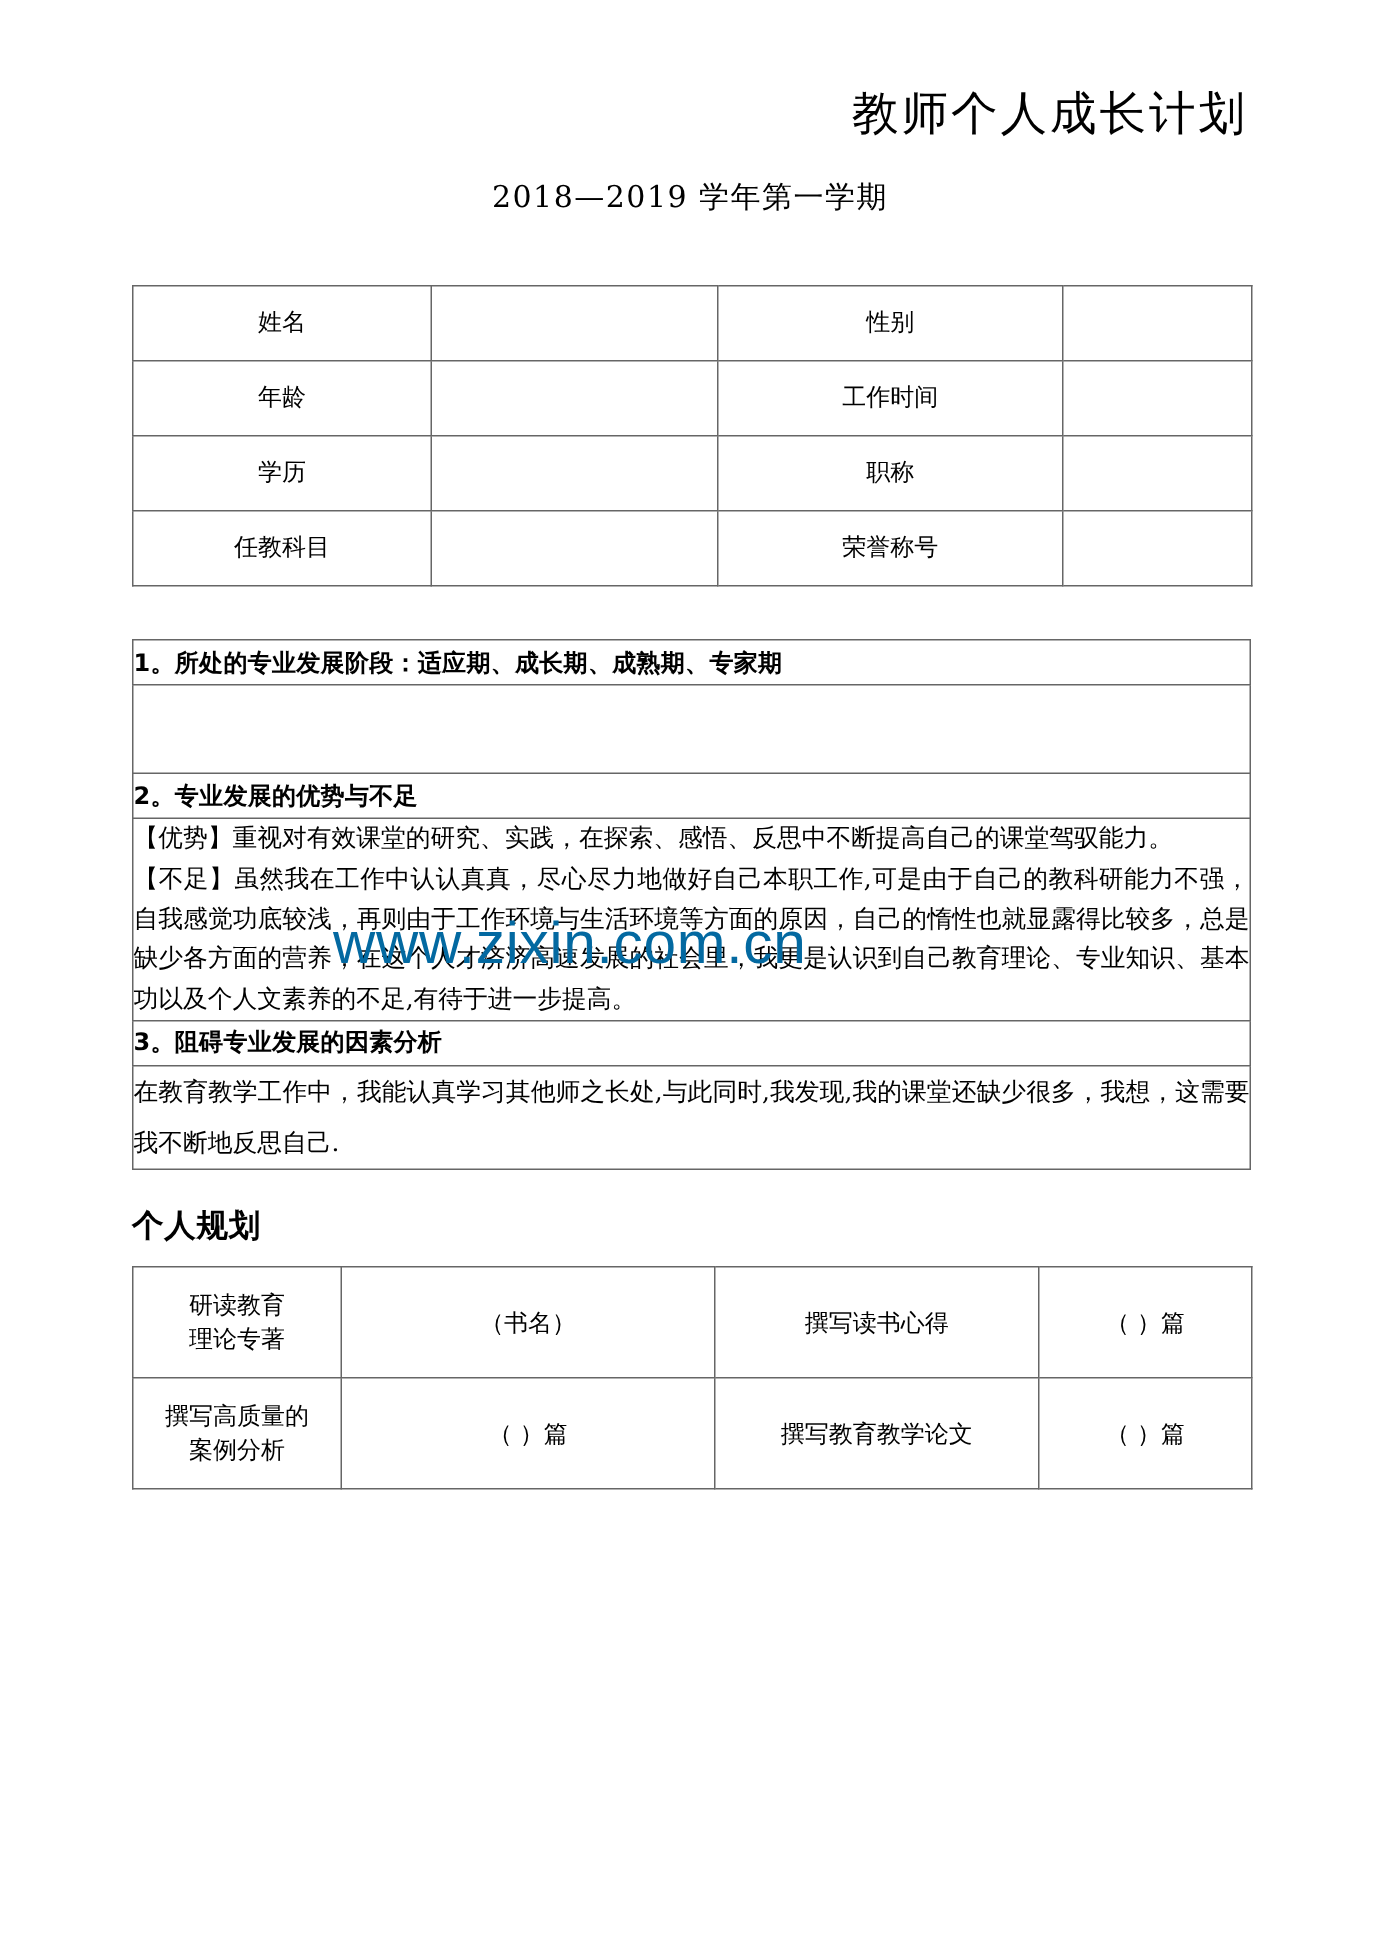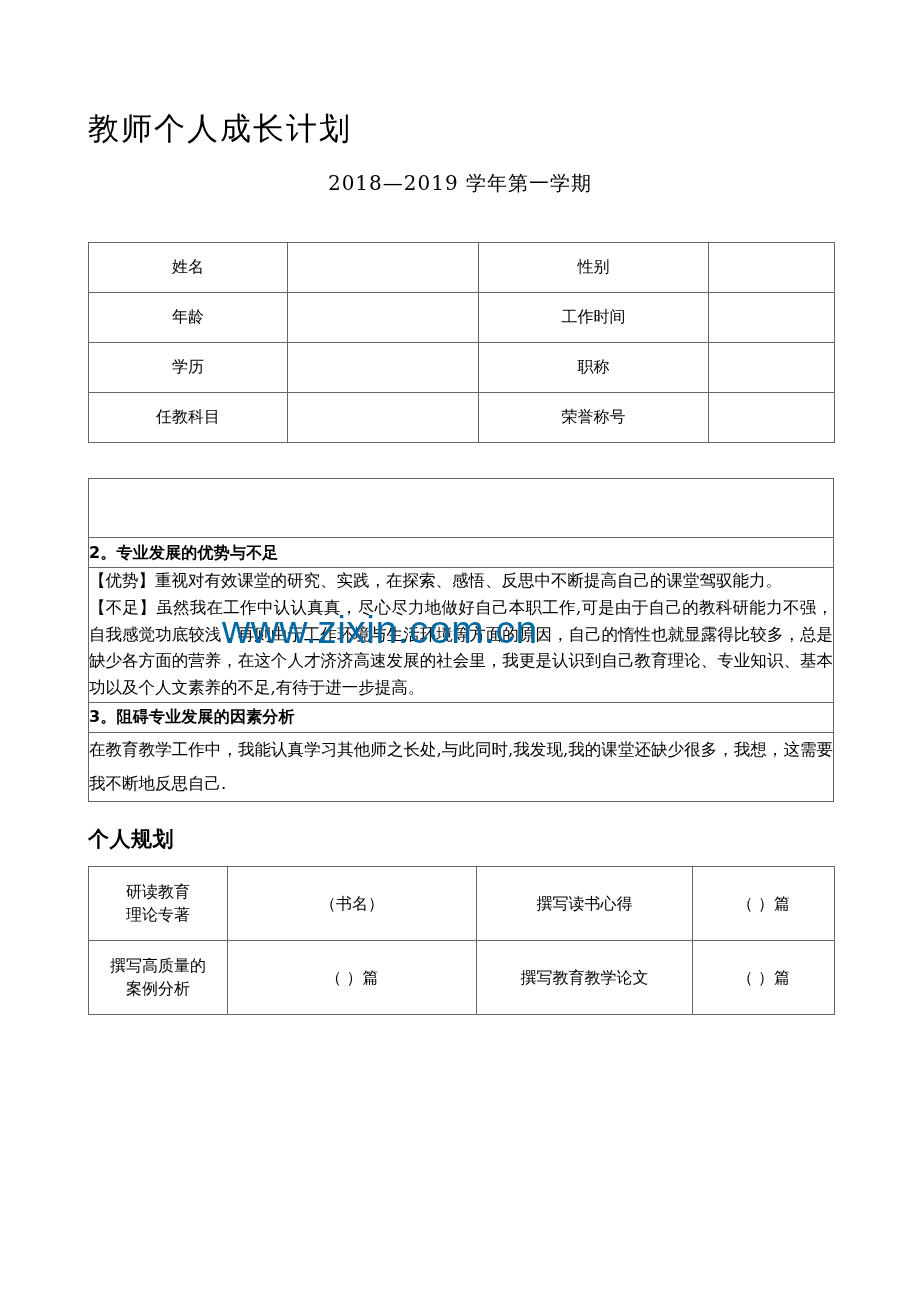--- a/index.html
+++ b/index.html
@@ -36,27 +36,27 @@
     letter-spacing: 0.5px;
     color: #0369a1;
     white-space: nowrap;
     z-index: 5;
     pointer-events: none;
     user-select: none;
   }
 
   
   .doc-title {
-    text-align: left;
+    text-align: right;
     font-family: "DejaVu Serif", "Liberation Serif", serif;
     font-size: 31px;
     font-weight: normal;
     letter-spacing: 2px;
     margin: 0;
-    padding-top: 108px;
+    padding-top: 56px;
     line-height: 1.3;
   }
   .doc-subtitle {
     text-align: center;
     font-family: "DejaVu Serif", "Liberation Serif", serif;
     font-size: 20px;
     font-weight: normal;
     letter-spacing: 1px;
     margin: 0;
     padding-top: 22px;
@@ -201,20 +201,25 @@
         </tr>
       </tbody>
     </table>
 
     <div class="gap-sm"></div>
 
 
     <table class="doc-table tbl-status">
       <tbody>
         <tr>
+          <td class="q-head-cell">
+            <div class="q-head">1。所处的专业发展阶段：适应期、成长期、成熟期、专家期</div>
+          </td>
+        </tr>
+        <tr>
           <td class="blank-cell">
             <div class="body-text"></div>
           </td>
         </tr>
         <tr>
           <td class="q-head-cell">
             <div class="q-head">2。专业发展的优势与不足</div>
           </td>
         </tr>
         <tr>

